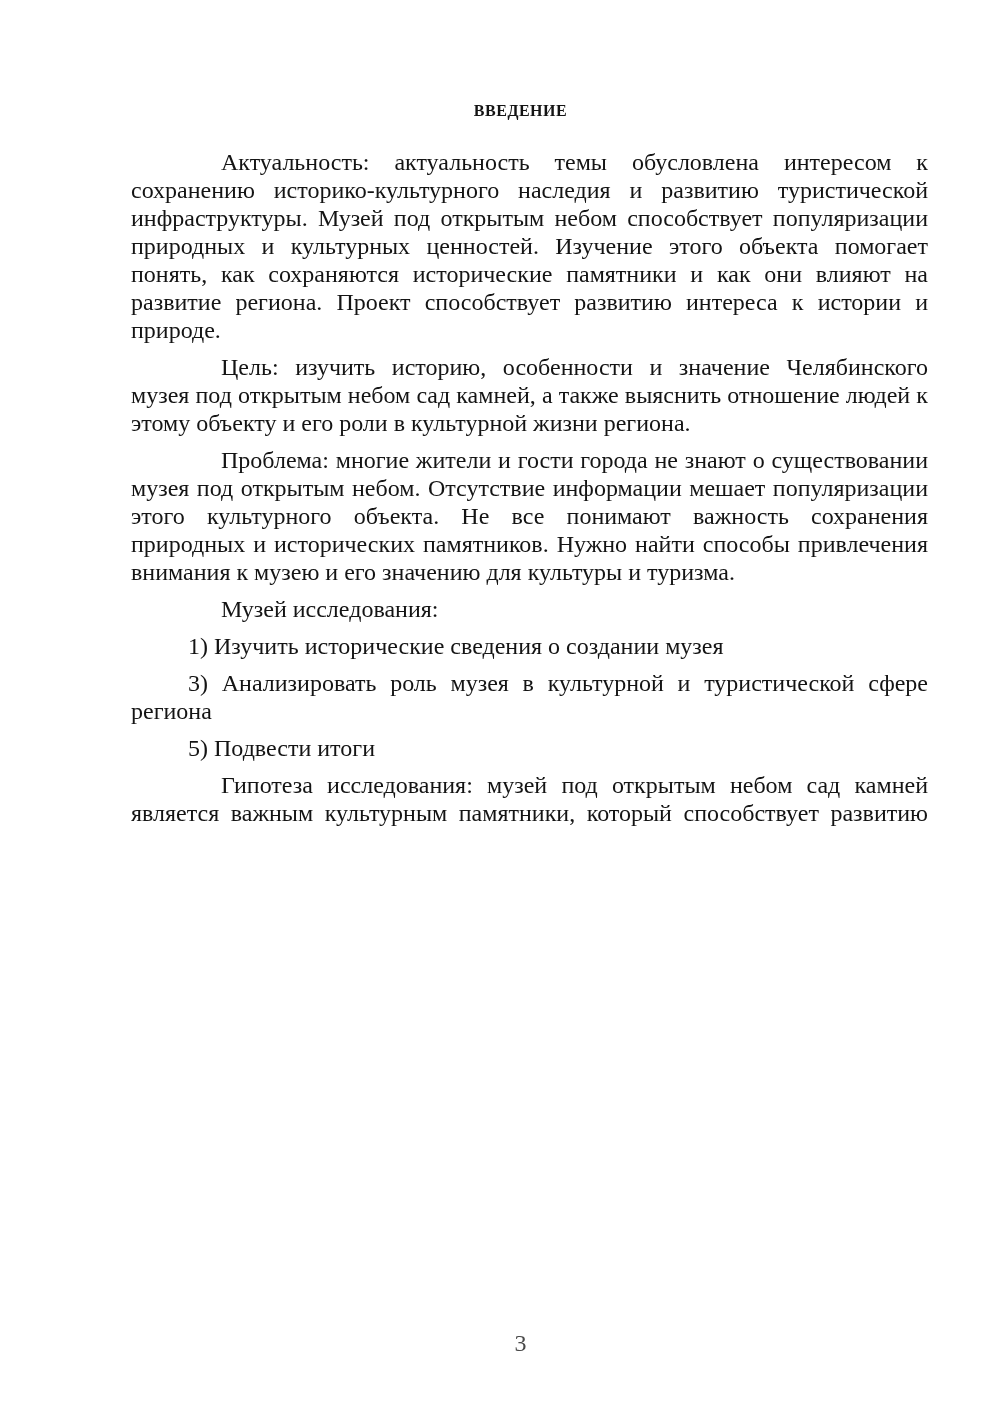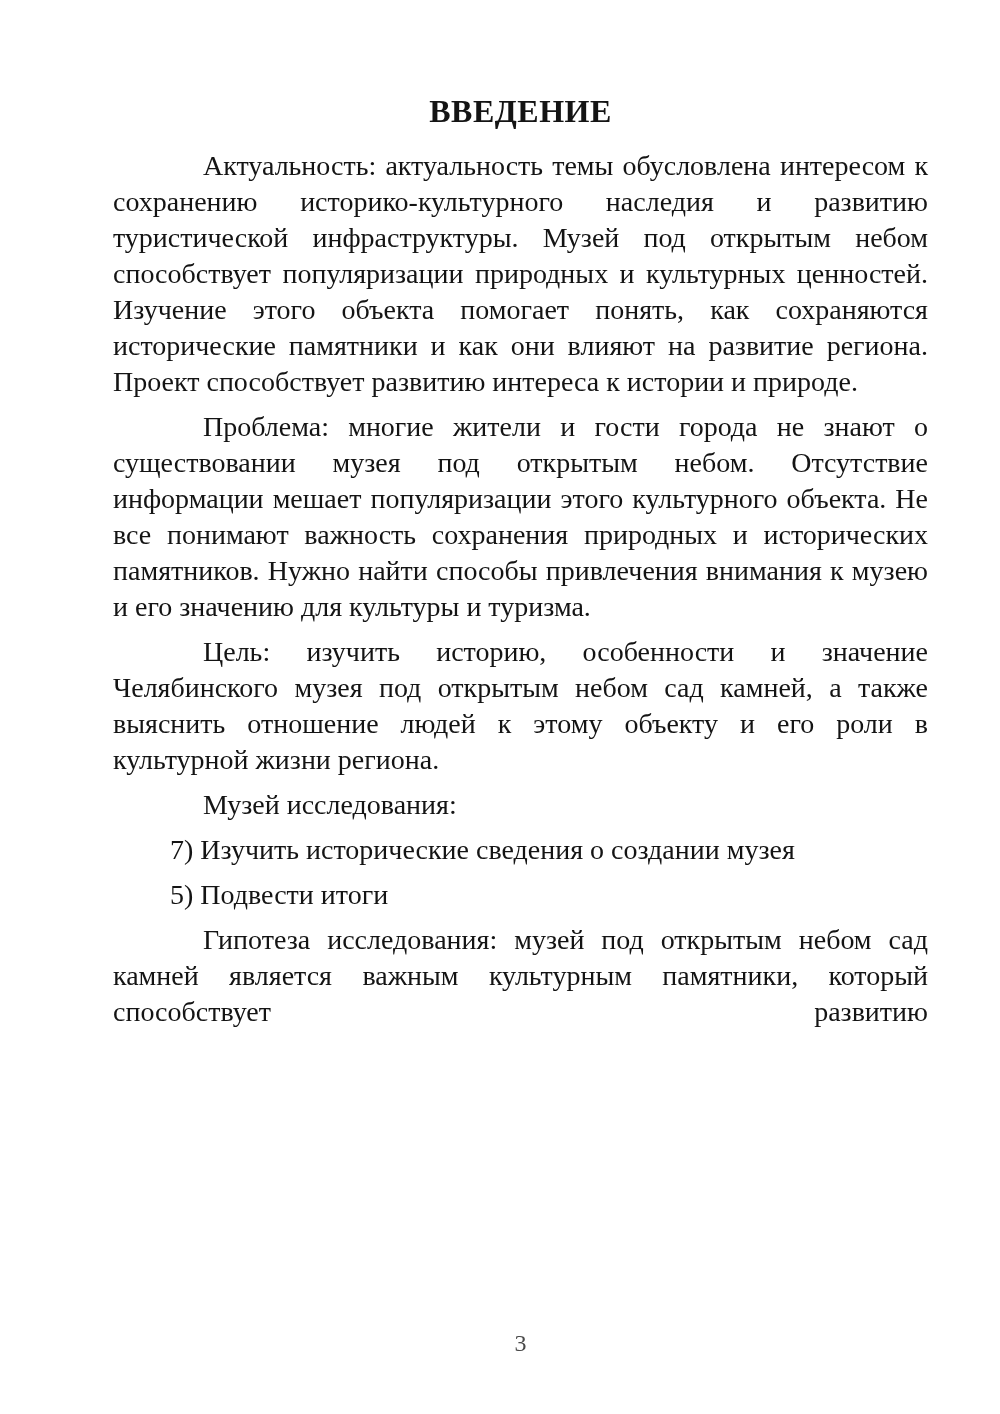--- a/index.html
+++ b/index.html
@@ -12,32 +12,32 @@
     width: 1000px;
     height: 1414px;
     background: #ffffff;
     box-sizing: border-box;
     padding: 96px 72px 0 113px;
     font-family: "Liberation Serif", "DejaVu Serif", serif;
     color: #141414;
     overflow: hidden;
   }
   .doc-title {
-    font-size: 32px;
+    font-size: 16px;
     font-weight: bold;
     line-height: 30px;
     text-align: center;
     letter-spacing: 0.5px;
     margin: 0 0 22px 0;
   }
   .doc-body p {
-    font-size: 28px;
-    line-height: 36px;
+    font-size: 24px;
+    line-height: 28px;
     text-align: justify;
-    margin: 0 0 9px 0;
+    margin: 0 0 9px 18px;
   }
   .doc-body p.body-par {
     text-indent: 90px;
   }
   .doc-body p.list-par {
     text-indent: 57px;
   }
   .doc-body p.cont-par {
     text-align-last: justify;
   }
@@ -55,29 +55,30 @@
 </head>
 <body>
 
 <div class="page">
 
   <h1 class="doc-title">ВВЕДЕНИЕ</h1>
 
   <div class="doc-body">
     <p class="body-par">Актуальность: актуальность темы обусловлена интересом к сохранению историко-культурного наследия и развитию туристической инфраструктуры. Музей под открытым небом способствует популяризации природных и культурных ценностей. Изучение этого объекта помогает понять, как сохраняются исторические памятники и как они влияют на развитие региона. Проект способствует развитию интереса к истории и природе.</p>
 
+    <p class="body-par">Цель: изучить историю, особенности и значение Челябинского музея под открытым небом сад камней, а также выяснить отношение людей к этому объекту и его роли в культурной жизни региона.</p>
+
     <p class="body-par">Проблема: многие жители и гости города не знают о существовании музея под открытым небом. Отсутствие информации мешает популяризации этого культурного объекта. Не все понимают важность сохранения природных и исторических памятников. Нужно найти способы привлечения внимания к музею и его значению для культуры и туризма.</p>
-
-    <p class="body-par">Цель: изучить историю, особенности и значение Челябинского музея под открытым небом сад камней, а также выяснить отношение людей к этому объекту и его роли в культурной жизни региона.</p>
 
     <p class="body-par">Музей исследования:</p>
 
-    <p class="list-par">7) Изучить исторические сведения о создании музея</p>
+    <p class="list-par">1) Изучить исторические сведения о создании музея</p>
 
 
+    <p class="list-par">3) Анализировать роль музея в культурной и туристической сфере региона</p>
 
 
     <p class="list-par">5) Подвести итоги</p>
 
 
 
     <p class="body-par cont-par">Гипотеза исследования: музей под открытым небом сад камней является важным культурным памятники, который способствует развитию</p>
   </div>
 
   <div class="page-footer">3</div>

